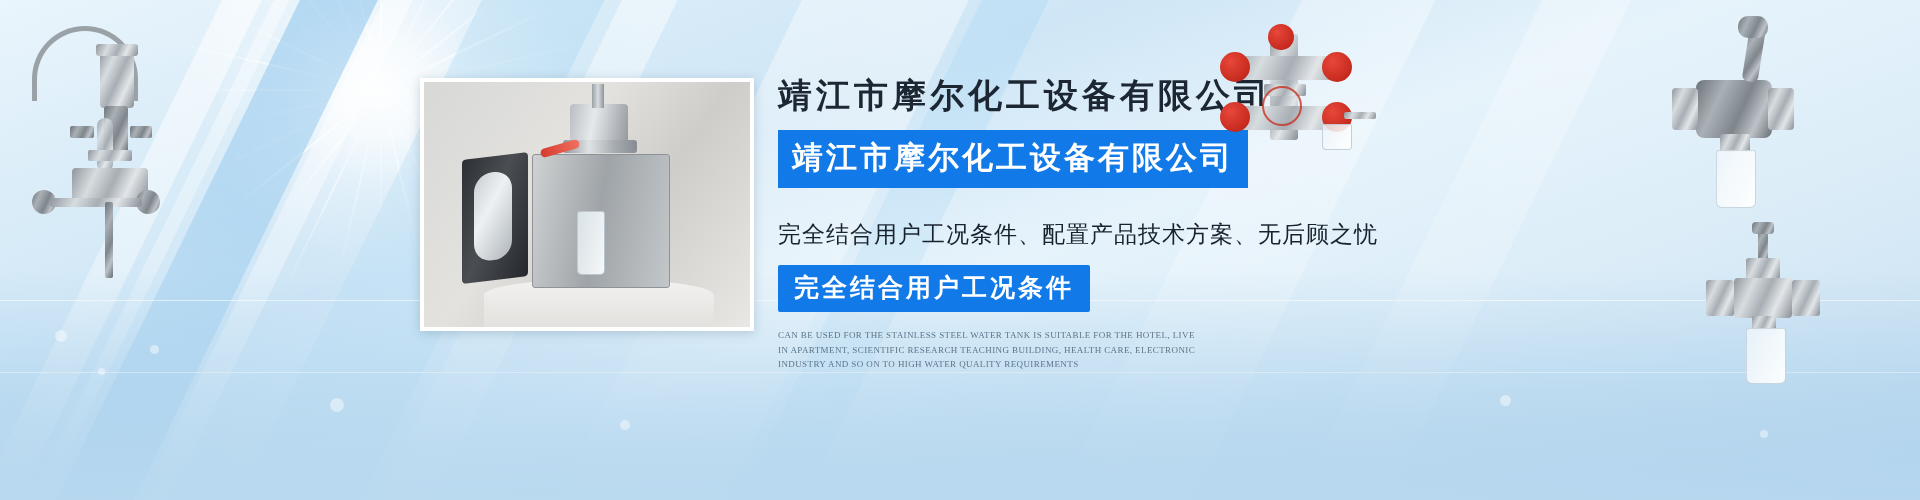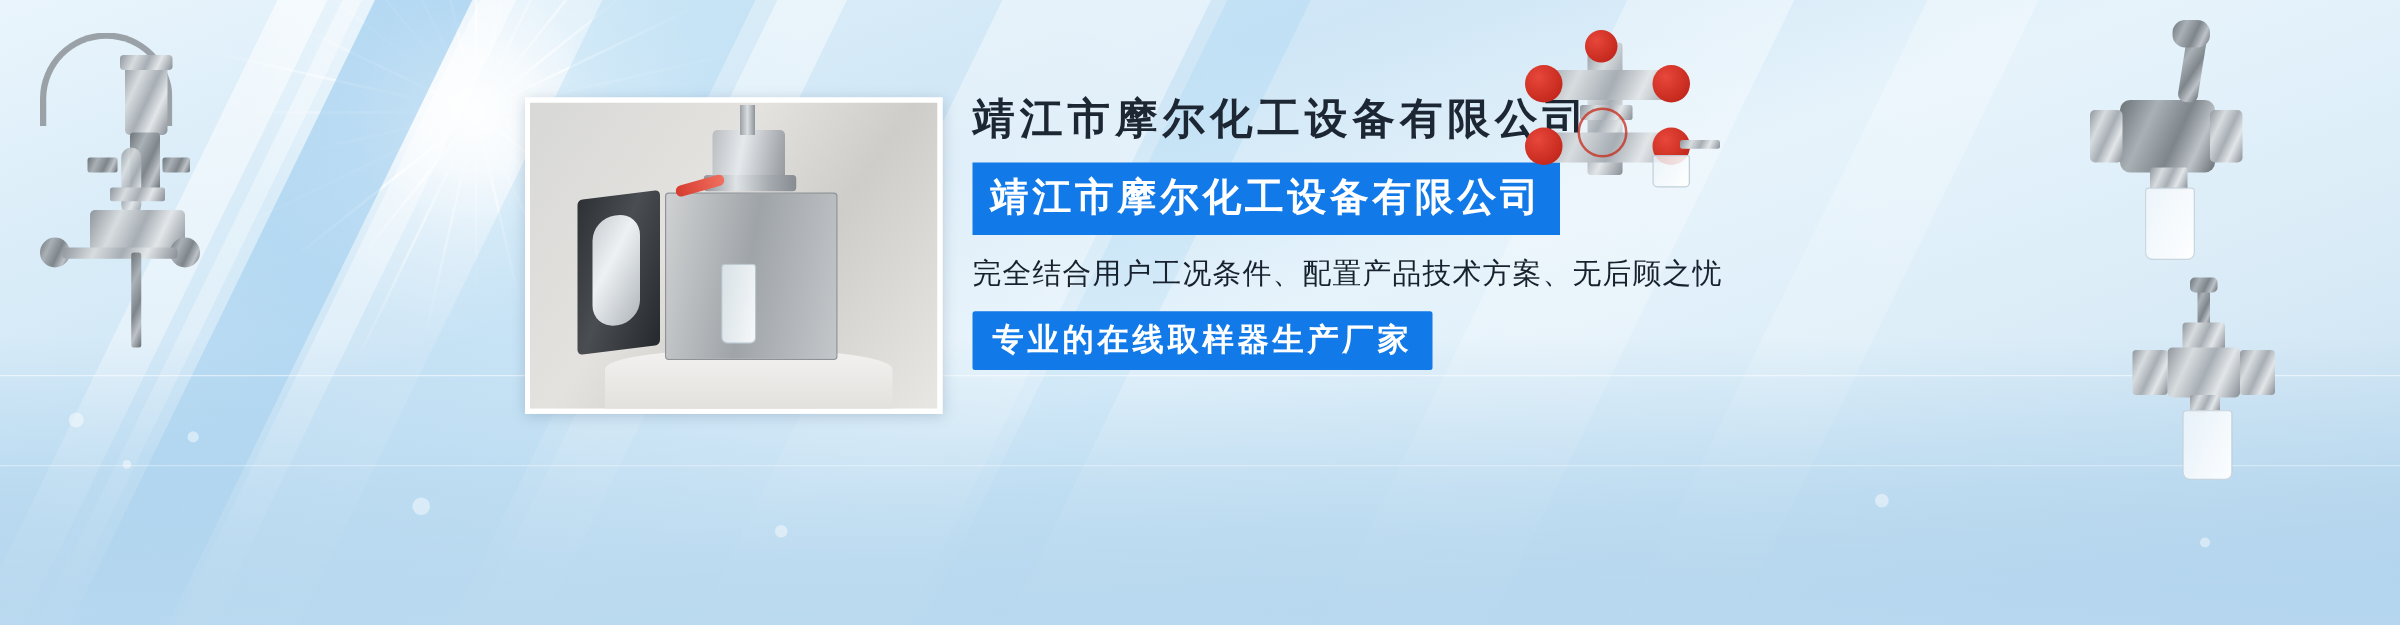--- a/index.html
+++ b/index.html
@@ -69,21 +69,21 @@
     font-family:"Liberation Serif","DejaVu Serif",serif;
     font-size:34px;line-height:1.2;letter-spacing:4px;color:#1d2733;
     font-weight:700;white-space:nowrap;
   }
   .hl-bar{
     display:inline-block;background:#1179e8;color:#fff;
     font-size:31px;font-weight:700;letter-spacing:3px;
     padding:7px 14px 9px 14px;margin-top:13px;white-space:nowrap;
   }
   .line3{
-    margin-top:15px;font-size:23px;letter-spacing:1px;color:#18222e;
+    margin-top:31px;font-size:23px;letter-spacing:1px;color:#18222e;
     white-space:nowrap;font-weight:400;
   }
   .hl-bar2{
     display:inline-block;background:#1179e8;color:#fff;
     font-size:25px;font-weight:700;letter-spacing:3px;
     padding:6px 16px 8px 16px;margin-top:15px;white-space:nowrap;
     border-radius:2px;
   }
   .eng{
     margin-top:16px;width:420px;
@@ -197,21 +197,22 @@
       <div class="valve-stem"></div>
       <div class="flange"></div>
       <div class="red-handle"></div>
     </div>
   </div>
 
   <div class="text-col">
     <div class="company">靖江市摩尔化工设备有限公司</div>
     <div><span class="hl-bar">靖江市摩尔化工设备有限公司</span></div>
     <div class="line3">完全结合用户工况条件、配置产品技术方案、无后顾之忧</div>
-    <div><span class="hl-bar2">专业的在线取样器生产厂家</span></div>
+    <div><span class="hl-bar2">完全结合用户工况条件</span></div>
+    <div class="eng">CAN BE USED FOR THE STAINLESS STEEL WATER TANK IS SUITABLE FOR THE HOTEL, LIVE IN APARTMENT, SCIENTIFIC RESEARCH TEACHING BUILDING, HEALTH CARE, ELECTRONIC INDUSTRY AND SO ON TO HIGH WATER QUALITY REQUIREMENTS</div>
   </div>
 
   <div style="position:absolute;left:1218px;top:28px;width:160px;height:118px;">
     <div class="equip mtl pipe" style="left:52px;top:6px;width:28px;height:106px;"></div>
     <div class="equip mtl pipe" style="left:10px;top:28px;width:118px;height:24px;"></div>
     <div class="equip mtl pipe" style="left:10px;top:78px;width:118px;height:24px;"></div>
     <div class="equip mtl" style="left:46px;top:56px;width:42px;height:12px;border-radius:2px;"></div>
     <div class="equip red" style="left:2px;top:24px;width:30px;height:30px;border-radius:50%;"></div>
     <div class="equip red" style="left:104px;top:24px;width:30px;height:30px;border-radius:50%;"></div>
     <div class="equip red" style="left:2px;top:74px;width:30px;height:30px;border-radius:50%;"></div>

